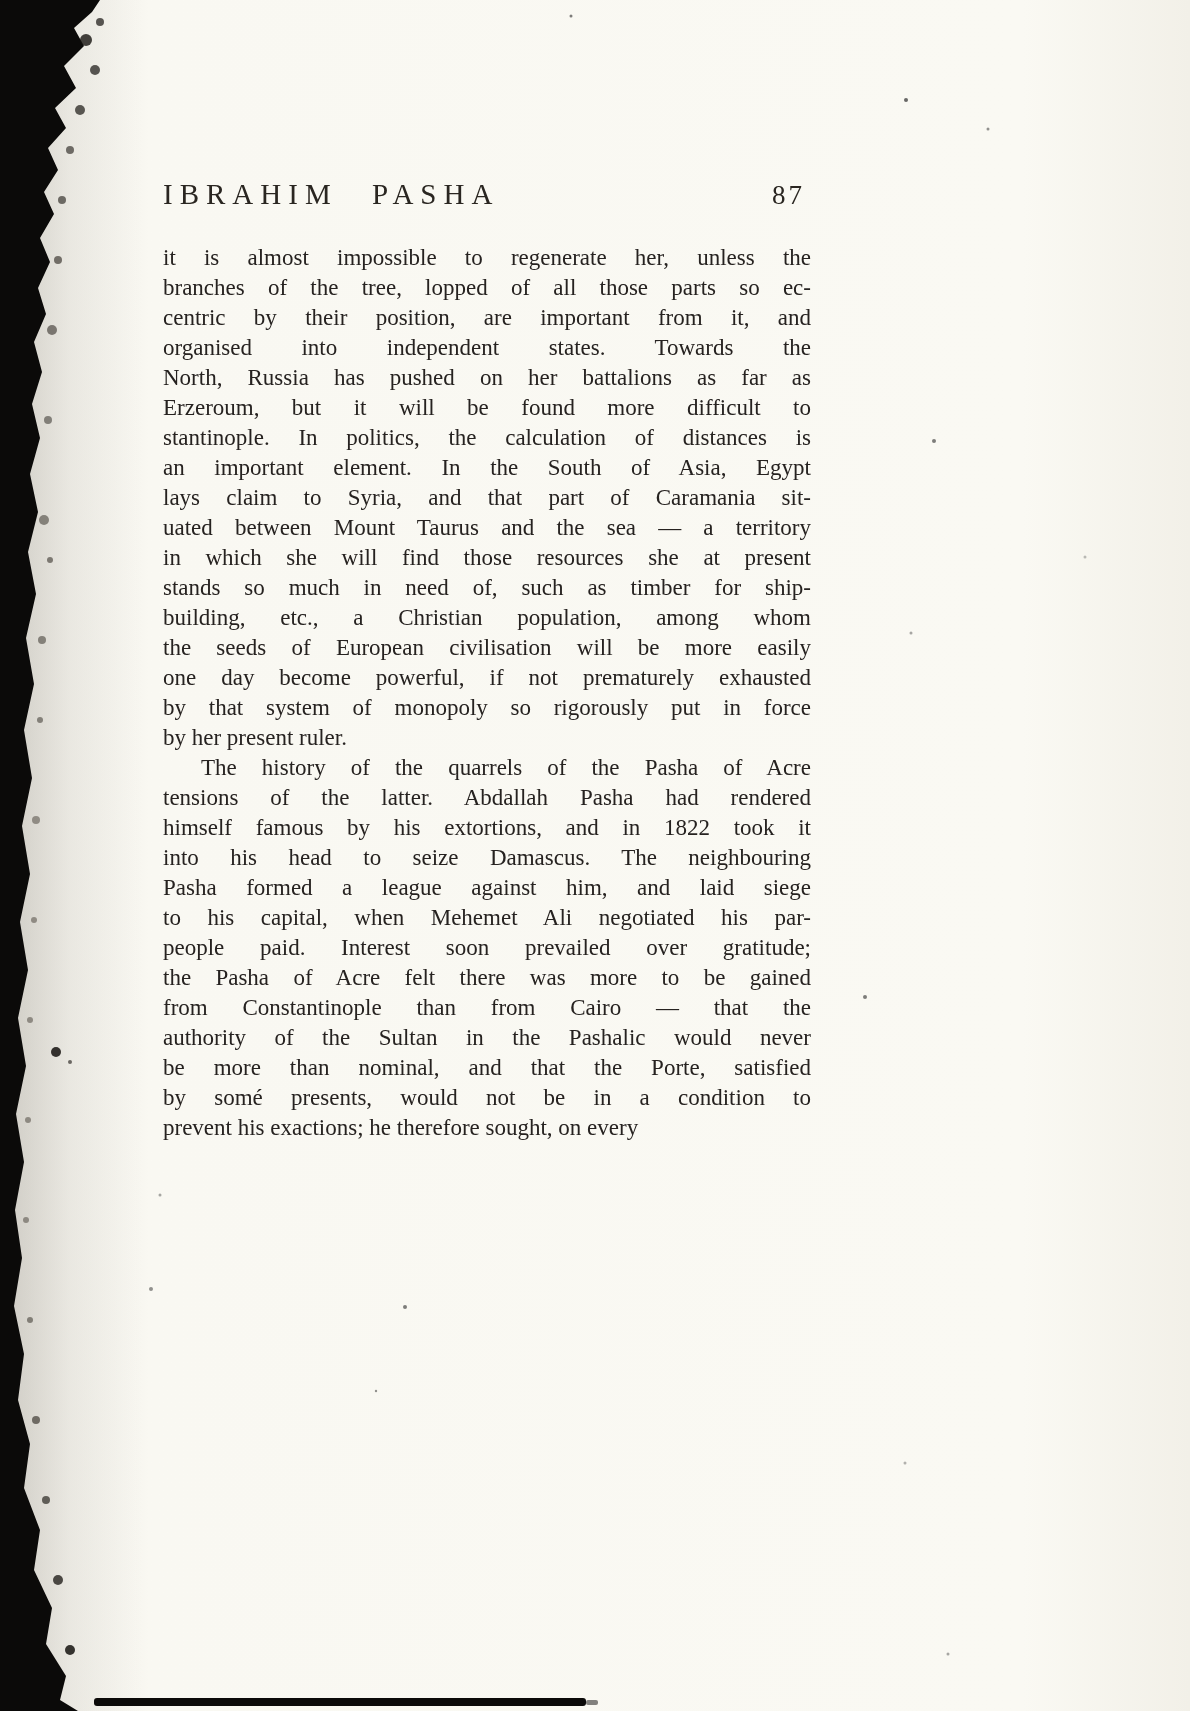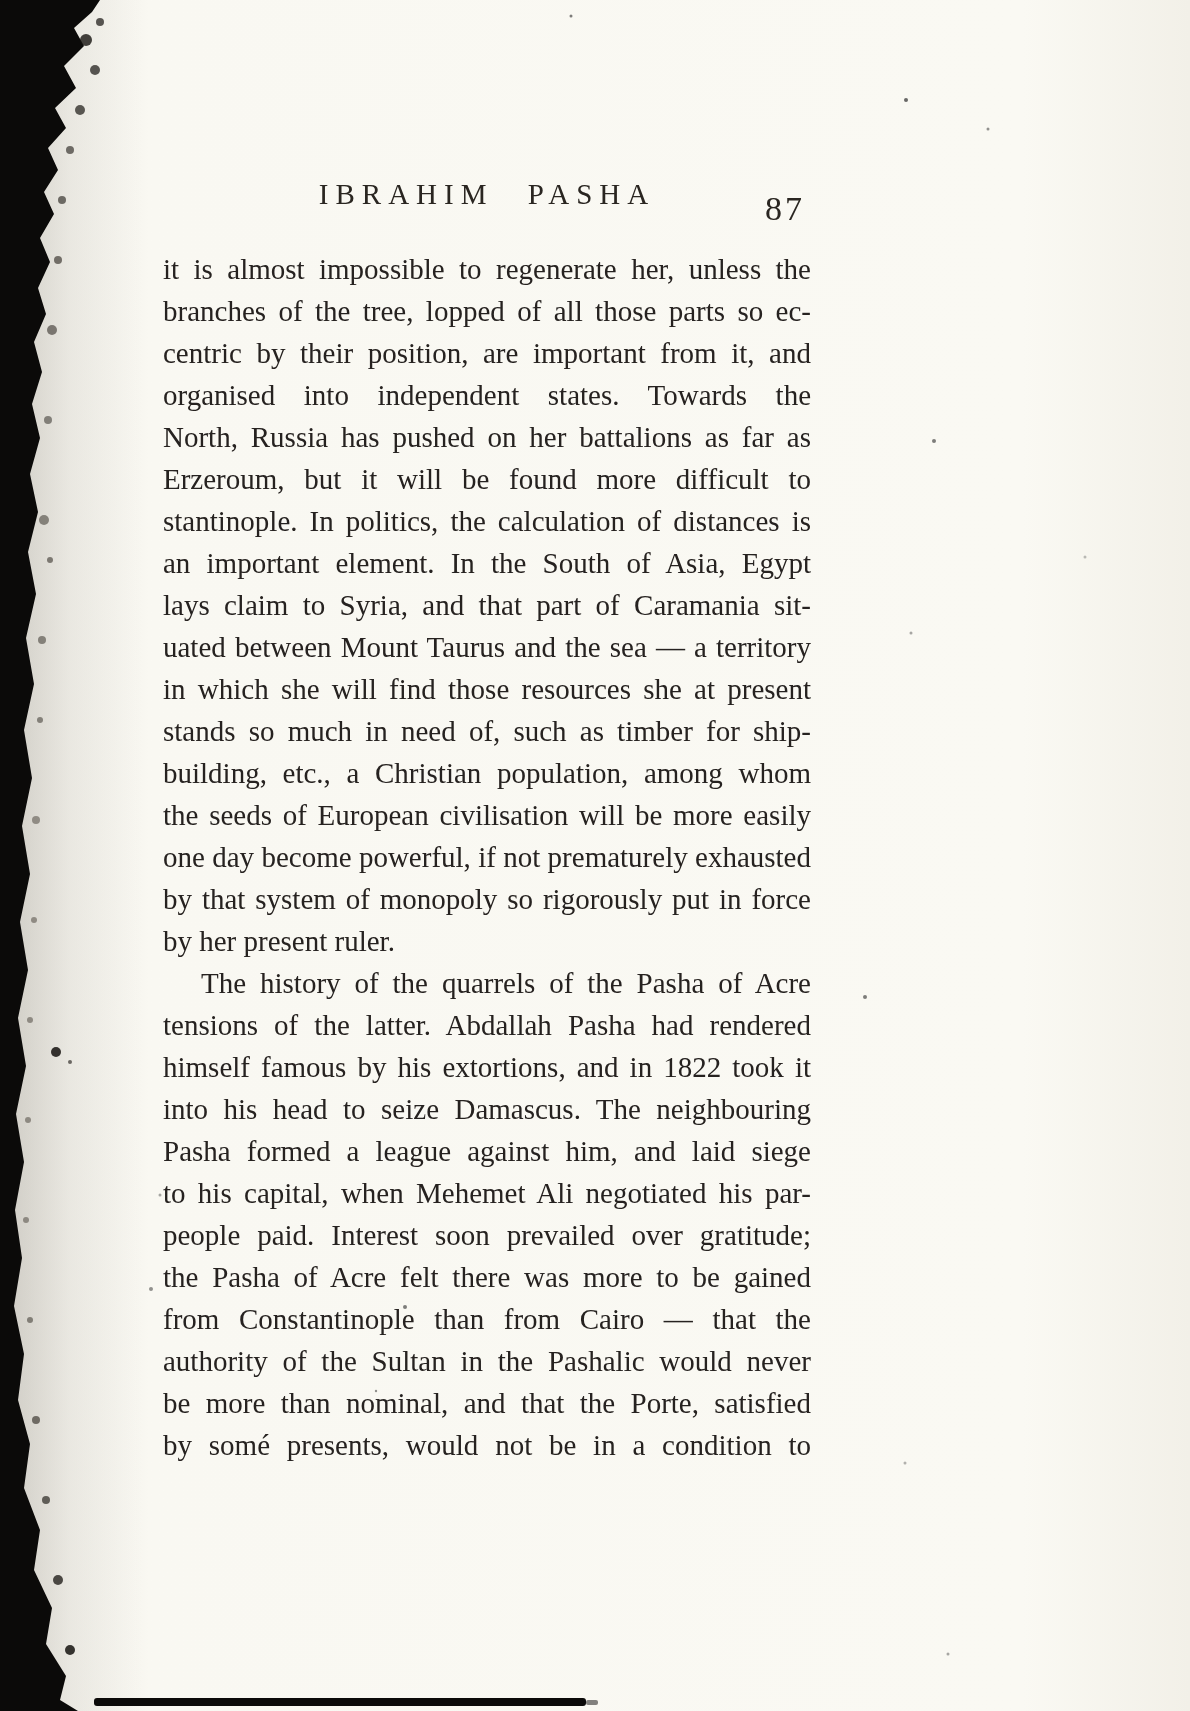--- a/index.html
+++ b/index.html
@@ -22,50 +22,49 @@
   }
   .content {
     position: absolute;
     left: 163px;
     top: 175px;
     width: 648px;
   }
   .title-row {
     position: relative;
     height: 38px;
-    margin-bottom: 41px;
-    text-align: center;
+    margin-bottom: 30px;
+    text-align: left;
   }
   .title {
     font-size: 29px;
     line-height: 38px;
     letter-spacing: 7px;
     word-spacing: 20px;
     color: #2a2621;
   }
   .page-number {
     position: absolute;
     right: 6px;
-    top: 15px;
-    font-size: 34px;
+    top: 1px;
+    font-size: 27px;
     line-height: 38px;
     letter-spacing: 3px;
     color: #2a2621;
   }
   .para { margin: 0; }
   .line {
-    font-size: 29px;
+    font-size: 23px;
     height: 30px;
     line-height: 30px;
     text-align: justify;
     text-align-last: justify;
     text-justify: inter-word;
     white-space: nowrap;
     color: #262220;
-    margin-top: 12px;
   }
   .line.last { text-align-last: left; }
   .line.indent { text-indent: 38px; }
 </style>
 </head>
 <body>
 
 <div class="page">
 
   <svg class="artifacts" width="1190" height="1711" viewBox="0 0 1190 1711" xmlns="http://www.w3.org/2000/svg">
@@ -149,17 +148,18 @@
           <div class="line">himself famous by his extortions, and in 1822 took it</div>
           <div class="line">into his head to seize Damascus. The neighbouring</div>
           <div class="line">Pasha formed a league against him, and laid siege</div>
           <div class="line">to his capital, when Mehemet Ali negotiated his par-</div>
           <div class="line">people paid. Interest soon prevailed over gratitude;</div>
           <div class="line">the Pasha of Acre felt there was more to be gained</div>
           <div class="line">from Constantinople than from Cairo — that the</div>
           <div class="line">authority of the Sultan in the Pashalic would never</div>
           <div class="line">be more than nominal, and that the Porte, satisfied</div>
           <div class="line">by somé presents, would not be in a condition to</div>
+          <div class="line last">prevent his exactions; he therefore sought, on every</div>
         </div>
       </div>
   </div>
 
 </div>
 
 </body></html>

